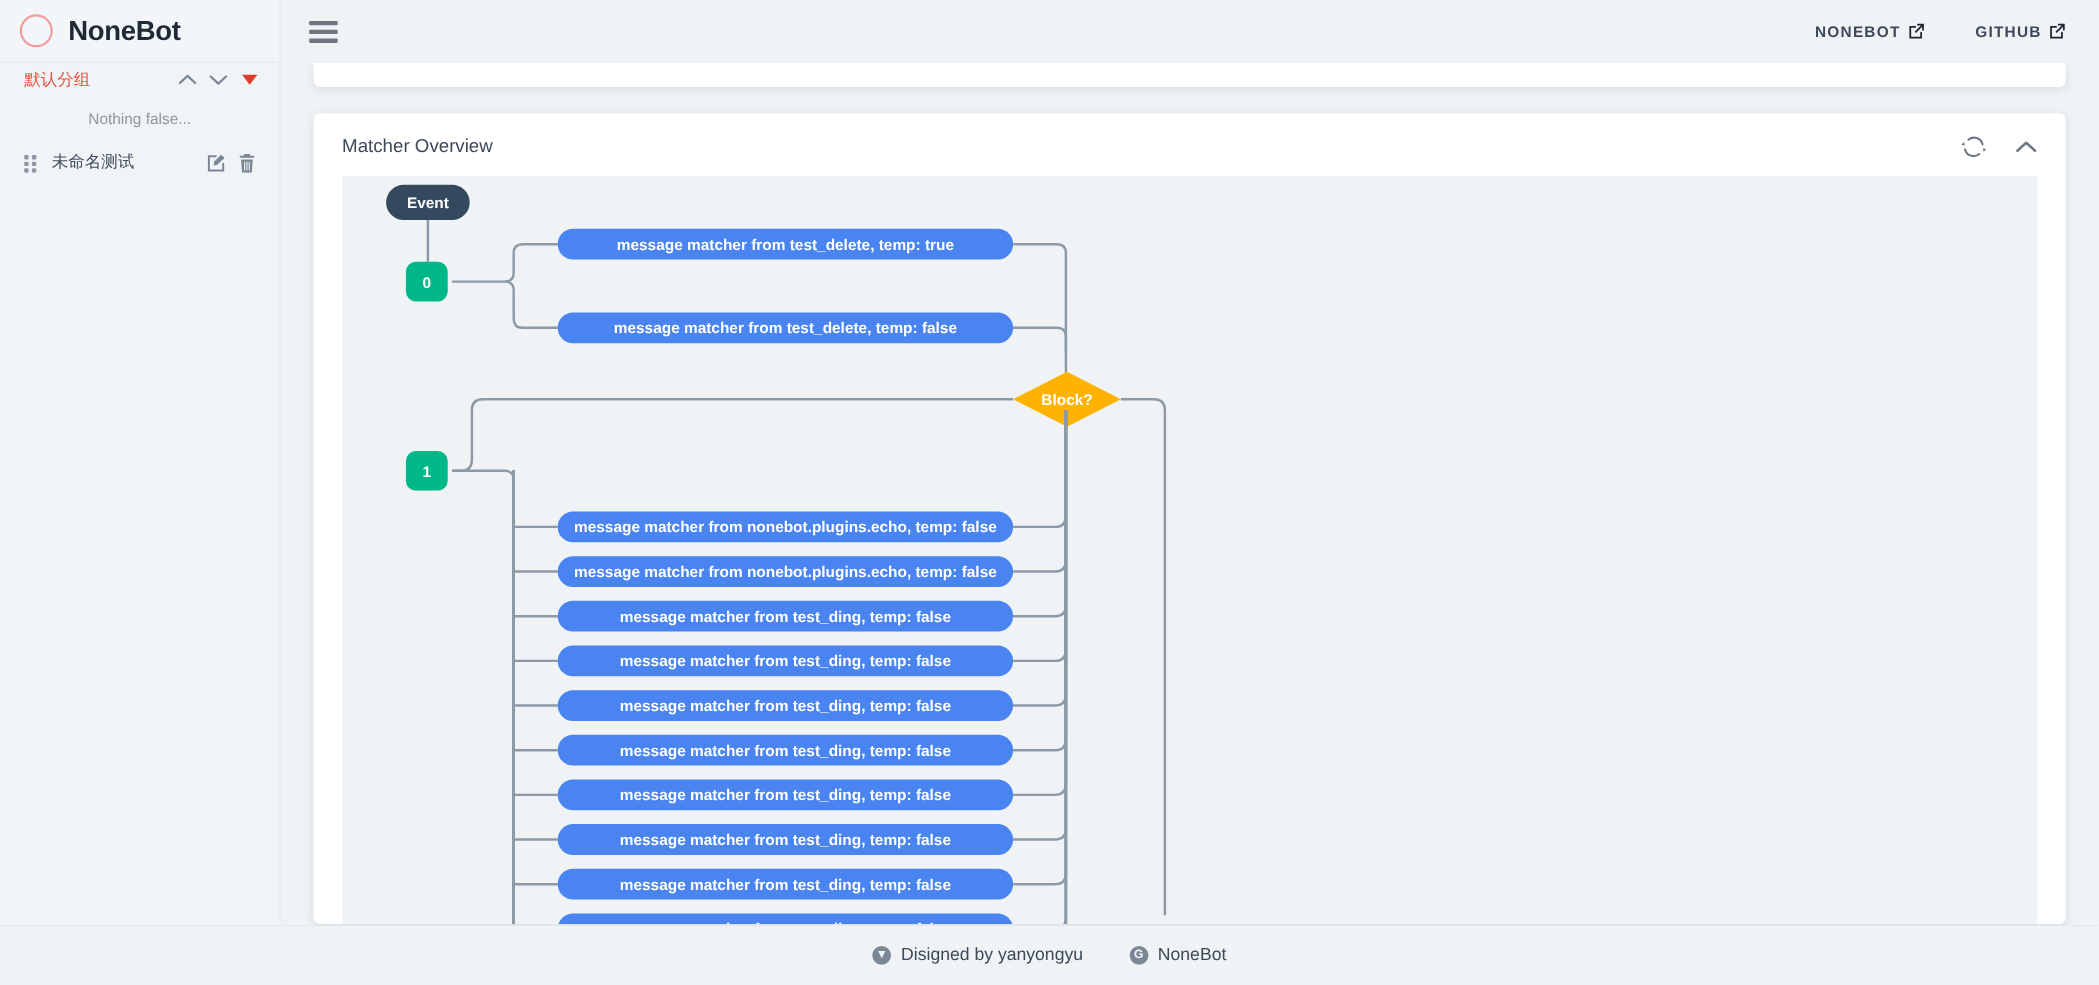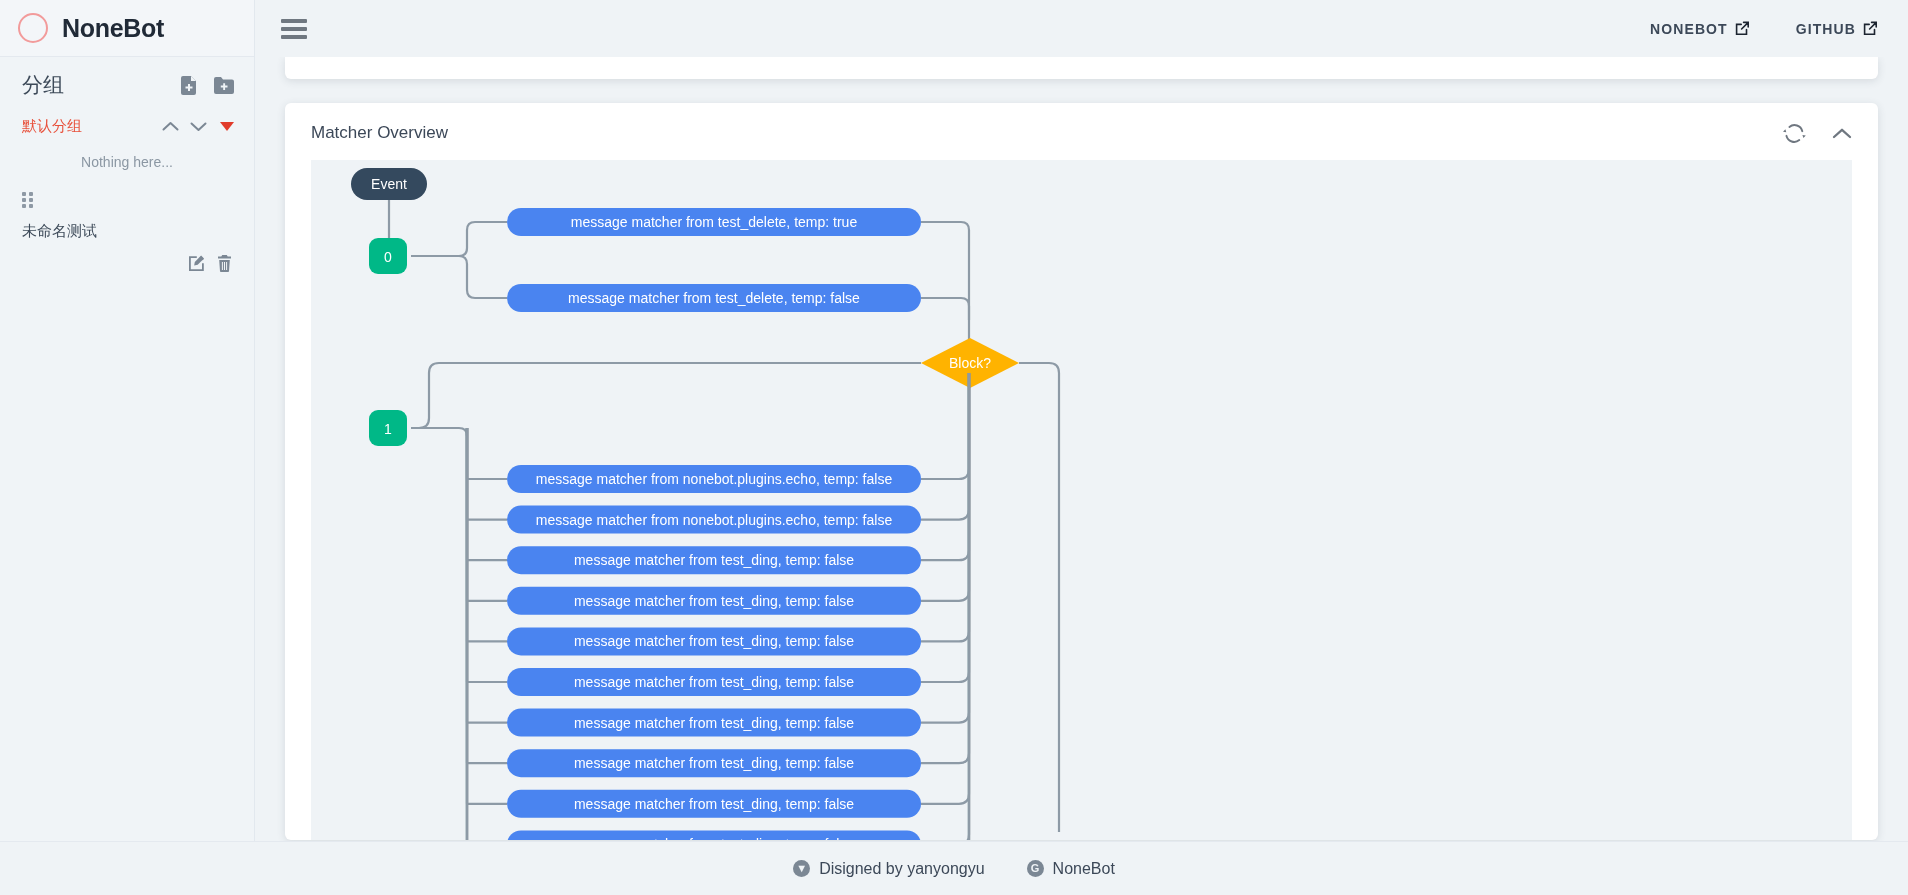--- a/index.html
+++ b/index.html
@@ -62,24 +62,23 @@
     border-left: 7px solid transparent;
     border-right: 7px solid transparent;
     border-top: 9px solid #e13b2b;
     margin-left: 2px;
   }
   .empty-note {
     text-align: center; font-size: 14px; color: #8b97a3;
     padding: 12px 0 14px 0;
   }
   .item-row {
-    display: flex; align-items: flex-start; gap: 14px;
+    display: flex; align-items: flex-end; gap: 14px;
     padding: 8px 22px 8px 22px;
     min-height: 32px;
-    flex-direction: column;
   }
   .item-label { font-size: 15px; color: #3d4a59; }
   .item-actions { margin-left: auto; display: flex; gap: 12px; align-items: center; }
   .dots6 {
     display: grid; grid-template-columns: 4px 4px; grid-template-rows: 4px 4px 4px;
     gap: 2px 3px; flex: 0 0 auto;
   }
   .dots6 i { background: #8e99a5; border-radius: 1px; display: block; width: 4px; height: 4px; }
 
   
@@ -115,21 +114,21 @@
     padding: 20px 26px 16px 26px;
   }
   .card-title { font-size: 17px; color: #3c4858; font-weight: 400; }
   .card-head-actions { margin-left: auto; display: flex; align-items: center; gap: 26px; }
 
   
   .diagram {
     margin: 0 26px 0 26px;
     background: #eff3f6;
     height: 680px;
-    position: relative; overflow: hidden;
+    position: relative; overflow: hidden; font-weight: bold;
   }
   .diagram svg { position: absolute; left: 0; top: 0; }
 
   
   .footer {
     position: absolute; left: 0; bottom: 0;
     width: 1908px; height: 54px;
     background: #eff3f6;
     display: flex; align-items: center; justify-content: center;
     gap: 42px;
@@ -149,57 +148,39 @@
 
 <div class="app">
 
   <aside class="sidebar">
 
     <div class="brand">
       <div class="brand-logo"></div>
       <div class="brand-title">NoneBot</div>
     </div>
 
-    <div class="side-sec-head">
-      <div class="side-sec-title">分组</div>
-      <div class="side-sec-actions">
-        <span class="ico">
-          <svg width="17" height="19" viewBox="0 0 17 19">
-              <path class="grey" d="M2 0h8l5 5v12a2 2 0 0 1-2 2H2a2 2 0 0 1-2-2V2a2 2 0 0 1 2-2z"></path>
-              <path fill="#f0f4f7" d="M10 0l5 5h-5z"></path>
-              <path fill="#f0f4f7" d="M7 8h2v2.5h2.5v2H9V15H7v-2.5H4.5v-2H7z"></path>
-            </svg>
-        </span>
-        <span class="ico">
-          <svg width="20" height="17" viewBox="0 0 20 17">
-              <path class="grey" d="M0 2a2 2 0 0 1 2-2h5l2 2.5h9a2 2 0 0 1 2 2V15a2 2 0 0 1-2 2H2a2 2 0 0 1-2-2z"></path>
-              <path fill="#f0f4f7" d="M9.2 6.2h1.9v2.4h2.4v1.9h-2.4v2.4H9.2v-2.4H6.8V8.6h2.4z"></path>
-            </svg>
-        </span>
-      </div>
-    </div>
 
     <div class="group-row">
       <span class="group-name">默认分组</span>
       <span class="group-actions">
         <span class="ico">
           <svg width="17" height="11" viewBox="0 0 17 11">
               <path stroke="#7b8794" stroke-width="2" fill="none" stroke-linecap="round" stroke-linejoin="round" d="M1.5 8.5L8.5 2l7 6.5"></path>
             </svg>
         </span>
         <span class="ico">
           <svg width="17" height="11" viewBox="0 0 17 11">
               <path stroke="#7b8794" stroke-width="2" fill="none" stroke-linecap="round" stroke-linejoin="round" d="M1.5 2.5L8.5 9l7-6.5"></path>
             </svg>
         </span>
         <span class="caret-red"></span>
       </span>
     </div>
 
-    <div class="empty-note">Nothing here...</div>
+    <div class="empty-note">Nothing false...</div>
 
 
     <div class="item-row">
       <span class="dots6">
           <i></i>
           <i></i>
           <i></i>
           <i></i>
           <i></i>
           <i></i>

